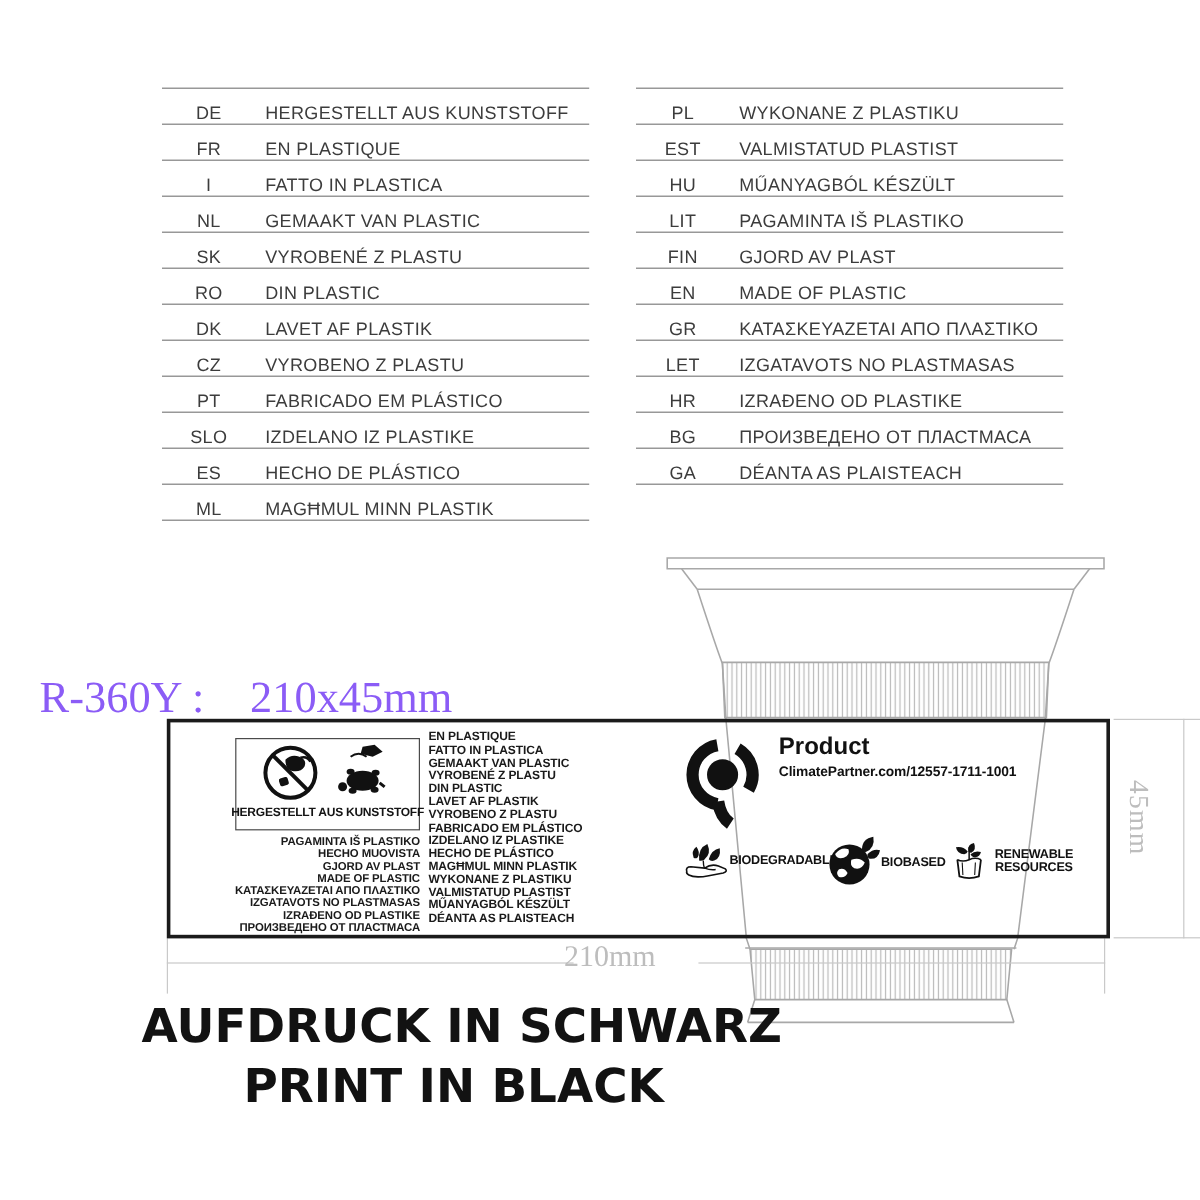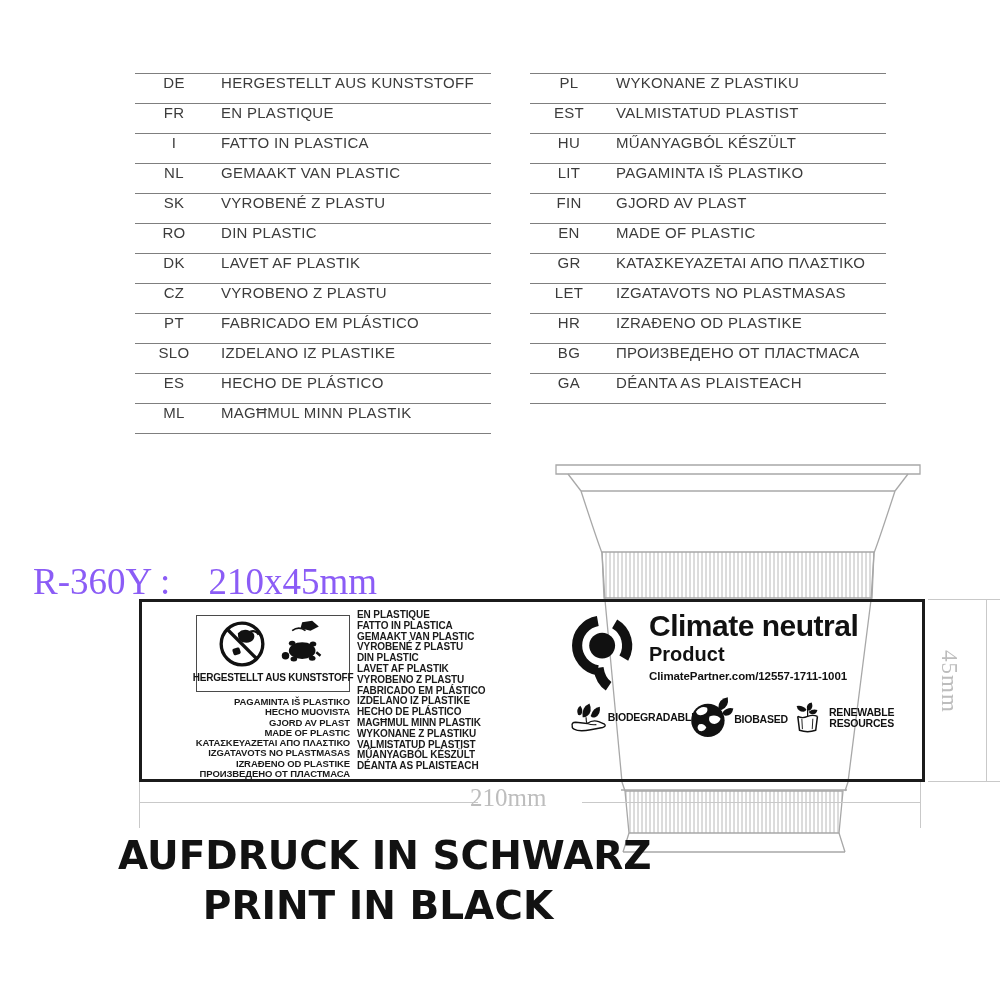--- a/index.html
+++ b/index.html
@@ -4,21 +4,21 @@
 <style>
   * { margin:0; padding:0; box-sizing:border-box; }
   html,body { background:#ffffff; }
   #stage {
     position:relative; width:1000px; height:1000px; background:#fff;
     font-family:"Liberation Sans", sans-serif; overflow:hidden;
   }
   
   .ttable { position:absolute; width:356px; }
   .ttable .trow {
-    display:flex; align-items:flex-start; height:30px;
+    display:flex; align-items:flex-end; height:30px;
     border-top:1px solid #7f7f7f;
   }
   .ttable { border-bottom:1px solid #7f7f7f; }
   .tcode { width:78px; text-align:center; font-size:15px; color:#3c3c3c; letter-spacing:.3px; }
   .ttext { padding-left:8px; font-size:15px; color:#3c3c3c; letter-spacing:.3px; white-space:nowrap; }
   #table-left { left:135px; top:73px; }
   #table-right { left:530px; top:73px; }
   
   #model-line {
     position:absolute; left:33px; top:560px; font-family:"Liberation Serif", serif;
@@ -302,21 +302,20 @@
       </div>
 
     <div id="climate-block">
       <svg id="climate-logo" width="74" height="82" viewBox="0 0 80 88">
         <circle cx="38" cy="36" r="14" fill="#111"></circle>
         <path d="M33.3,9.4 A27,27 0 0 0 33.3,62.6" stroke="#111" stroke-width="11" fill="none"></path>
         <path d="M51.5,12.6 A27,27 0 0 1 61.4,49.5" stroke="#111" stroke-width="11" fill="none"></path>
         <path d="M34,60 Q36,74 45,80" stroke="#111" stroke-width="11" fill="none"></path>
       </svg>
       <div id="climate-text">
-        <div id="climate-title">Climate neutral</div>
         <div id="climate-sub">Product</div>
         <div id="climate-url">ClimatePartner.com/12557-1711-1001</div>
       </div>
     </div>
 
     <div id="eco-biodegradable" class="eco">
       <svg width="66" height="56" viewBox="0 0 66 56">
         <path d="M22,30 Q20,12 34,6 Q40,20 30,28 Q26,31 22,30 Z" fill="#111"></path>
         <path d="M36,28 Q40,14 52,12 Q54,26 44,30 Q39,32 36,28 Z" fill="#111"></path>
         <path d="M14,26 Q10,16 18,10 Q24,18 20,25 Q17,28 14,26 Z" fill="#111"></path>

